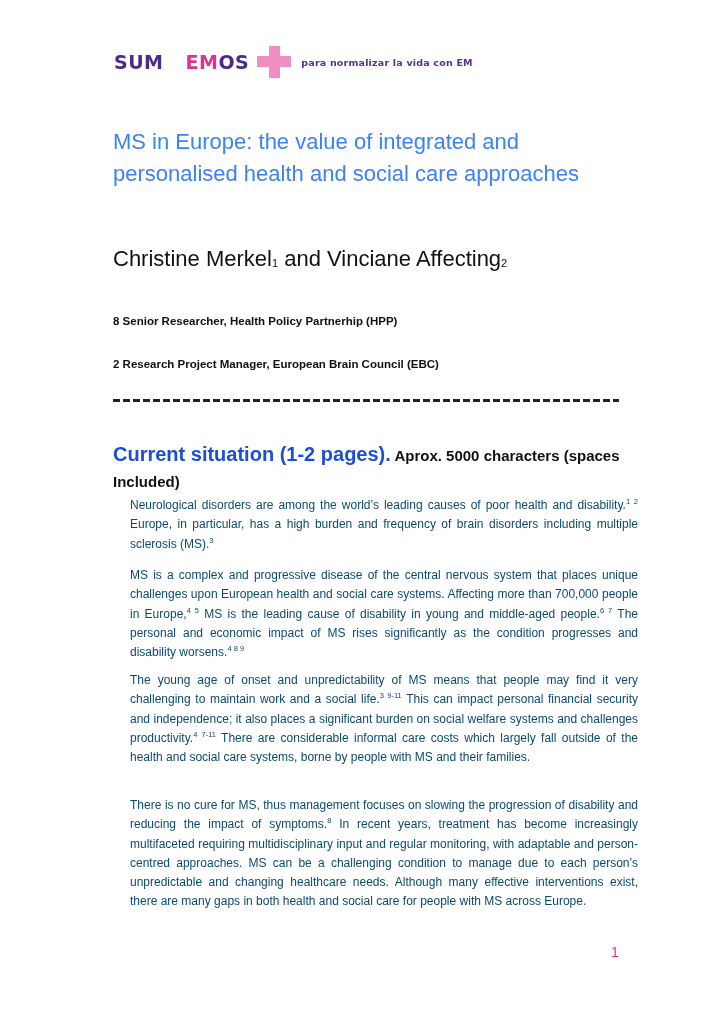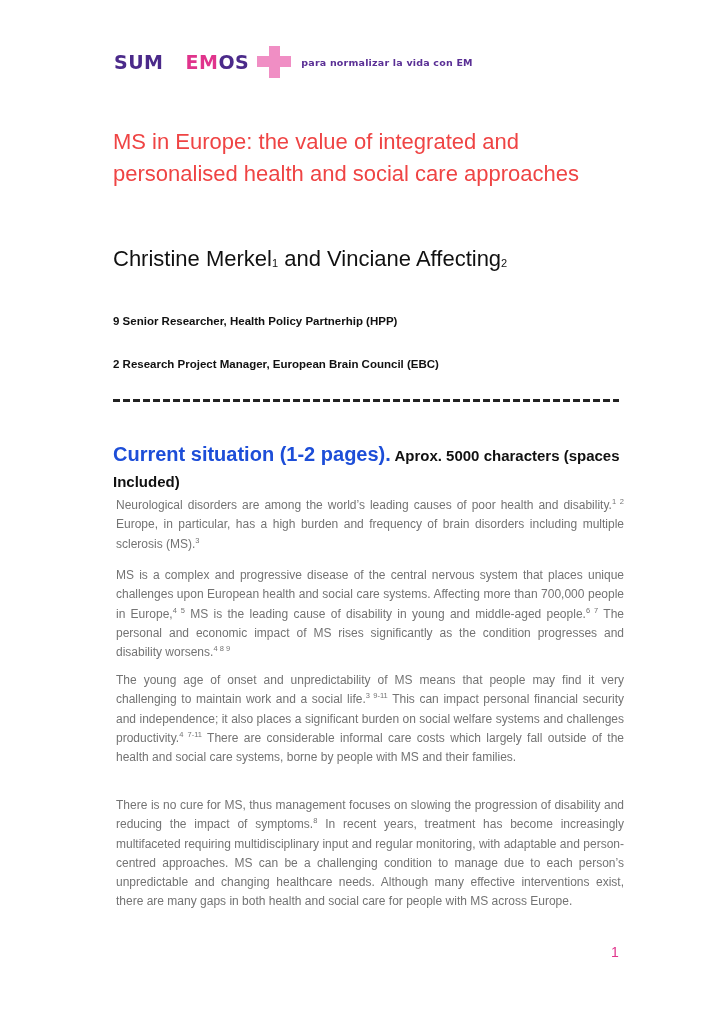--- a/index.html
+++ b/index.html
@@ -10,37 +10,37 @@
     .logo { position: absolute; left: 114px; top: 44px; height: 36px; display: flex; align-items: center; }
     .logo-word { font-family: "DejaVu Sans", sans-serif; font-weight: bold; font-size: 19px; letter-spacing: 0.5px; }
     .logo-word .p1 { color: #4b2a8a; }
     .logo-word .p2 { color: #e0348c; margin-left: 22px; }
     .logo-word .p3 { color: #4b2a8a; margin-top: 42px; }
     .logo-plus { position: relative; width: 34px; height: 32px; margin-left: 8px; margin-right: 10px; }
     .logo-plus::before { content: ""; position: absolute; left: 12px; top: 0; width: 11px; height: 32px; background: #f08ec4; }
     .logo-plus::after { content: ""; position: absolute; left: 0; top: 10px; width: 34px; height: 11px; background: #f08ec4; }
     .logo-tagline { font-family: "DejaVu Sans", sans-serif; font-weight: bold; font-size: 9.5px; color: #5a2f95; letter-spacing: 0.2px; }
 
-    .title { position: absolute; left: 113px; top: 126px; width: 520px; font-size: 22px; line-height: 32px; color: #ef4444; font-family: "Liberation Sans", sans-serif; }
+    .title { position: absolute; left: 113px; top: 126px; width: 520px; font-size: 22px; line-height: 32px; color: #3b82f6; font-family: "Liberation Sans", sans-serif; }
 
     .authors { position: absolute; left: 113px; top: 246px; font-size: 22px; color: #111; white-space: nowrap; }
     .authors sub { font-size: 11px; vertical-align: baseline; position: relative; top: 1px; }
 
     .affil { position: absolute; left: 113px; font-size: 11.5px; font-weight: bold; color: #111; white-space: nowrap; }
     .affil1 { top: 315px; }
     .affil2 { top: 358px; text-align: right; }
 
     .divider { position: absolute; left: 113px; top: 399px; width: 506px; height: 3px;
       background: repeating-linear-gradient(to right, #222 0 7px, transparent 7px 10px); }
 
     .section-heading { position: absolute; left: 113px; top: 441px; width: 520px; line-height: 26px; }
     .section-heading .big { font-size: 20px; font-weight: bold; color: #1d4ed8; }
     .section-heading .small { font-size: 15px; font-weight: bold; color: #111; }
 
-    .body-text { position: absolute; left: 116px; width: 508px; font-size: 12px; line-height: 19.3px; text-align: justify; color: #737373; }
+    .body-text { position: absolute; left: 130px; width: 508px; font-size: 12px; line-height: 19.3px; text-align: justify; color: #0c4a6e; }
     .body-text sup { font-size: 7.5px; line-height: 0; }
     .p1 { top: 496px; }
     .p2 { top: 566px; }
     .p3 { top: 671px; }
     .p4 { top: 796px; }
 
     .page-number { position: absolute; left: 611px; top: 944px; font-size: 14px; color: #e0348c; }
   </style>
 </head>
 <body>
@@ -50,21 +50,21 @@
   <div class="logo">
     <span class="logo-word"><span class="p1">SUM</span><span class="p2">EM</span><span class="p3">OS</span></span>
     <span class="logo-plus"></span>
     <span class="logo-tagline">para normalizar la vida con EM</span>
   </div>
 
   <div class="title">MS in Europe: the value of integrated and personalised health and social care approaches</div>
 
   <div class="authors"><span>Christine Merkel</span><sub>1</sub><span> and </span><span>Vinciane Affecting</span><sub>2</sub></div>
 
-  <div class="affil affil1">9 Senior Researcher, Health Policy Partnerhip (HPP)</div>
+  <div class="affil affil1">8 Senior Researcher, Health Policy Partnerhip (HPP)</div>
   <div class="affil affil2">2 Research Project Manager, European Brain Council (EBC)</div>
 
   <div class="divider"></div>
 
   <div class="section-heading"><span class="big">Current situation (1-2 pages).</span><span class="small"> Aprox. 5000 characters (spaces Included)</span></div>
 
   <div class="body-text p1"><span>Neurological disorders are among the world’s leading causes of poor health and disability.</span><sup>1 2</sup><span> Europe, in particular, has a high burden and frequency of brain disorders including multiple sclerosis (MS).</span><sup>3</sup></div>
 
   <div class="body-text p2"><span>MS is a complex and progressive disease of the central nervous system that places unique challenges upon European health and social care systems. Affecting more than 700,000 people in Europe,</span><sup>4 5</sup><span> MS is the leading cause of disability in young and middle-aged people.</span><sup>6 7</sup><span> The personal and economic impact of MS rises significantly as the condition progresses and disability worsens.</span><sup>4 8 9</sup></div>
 

